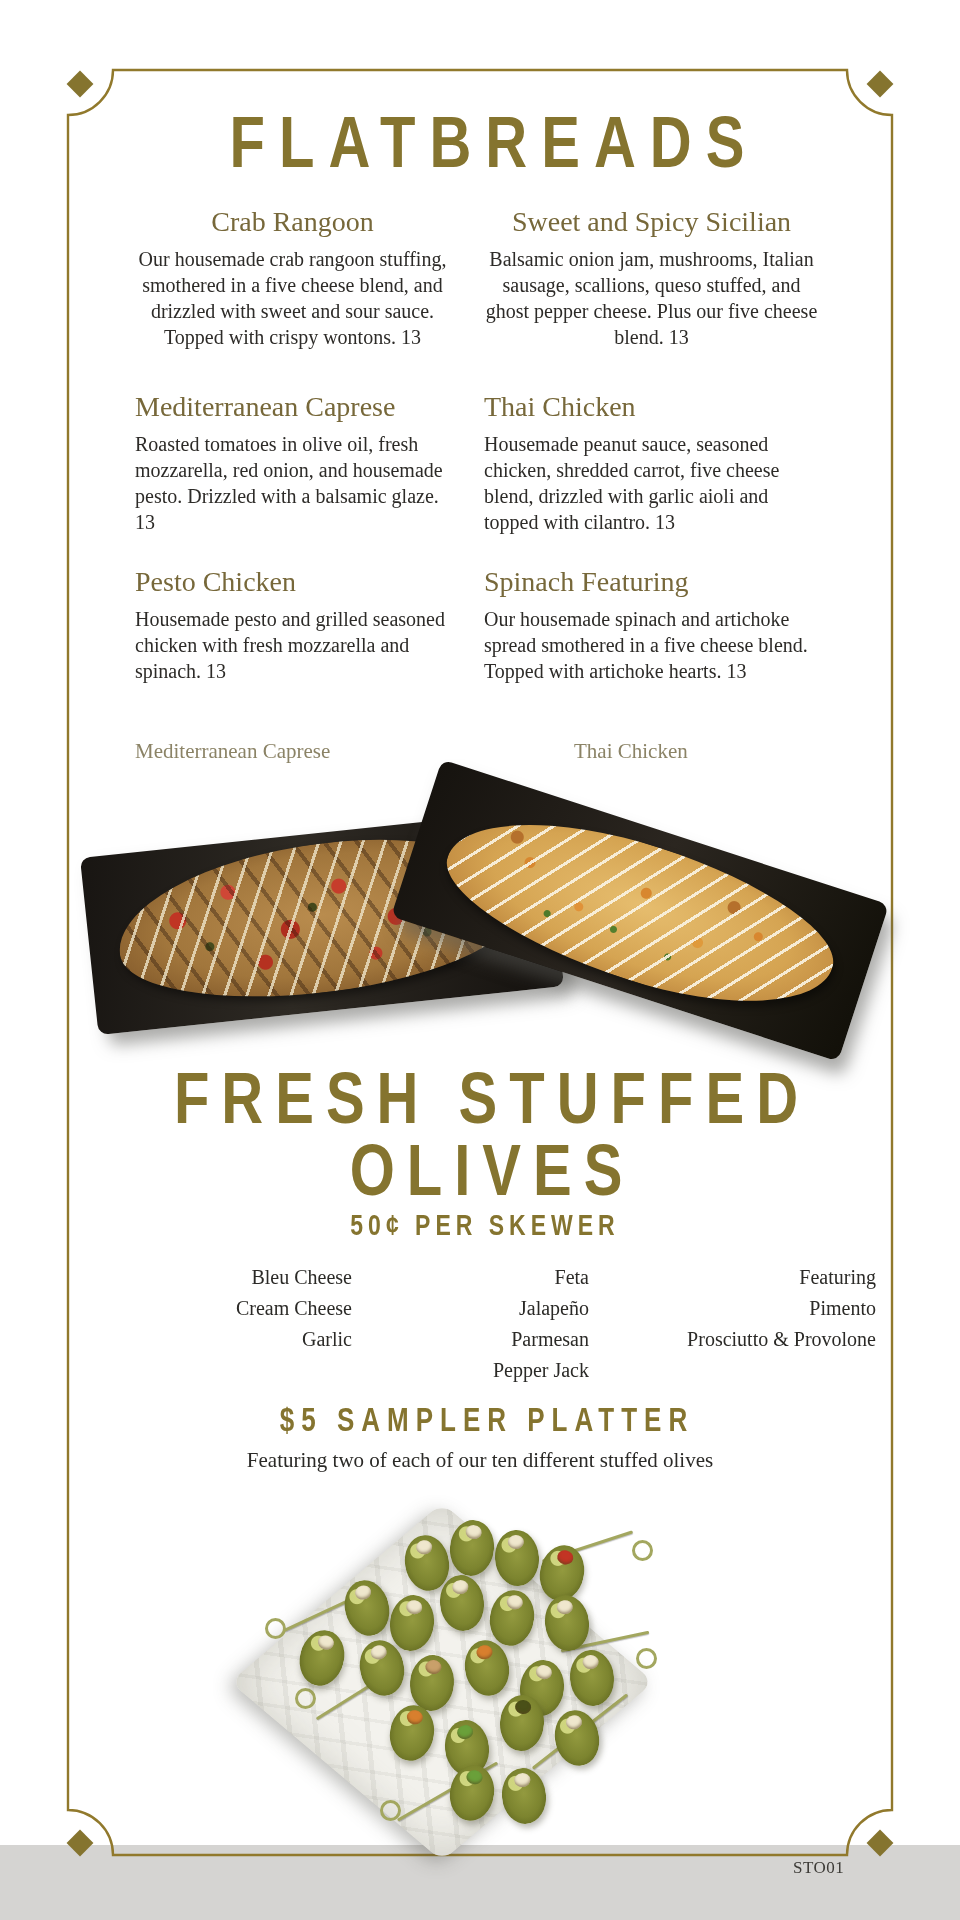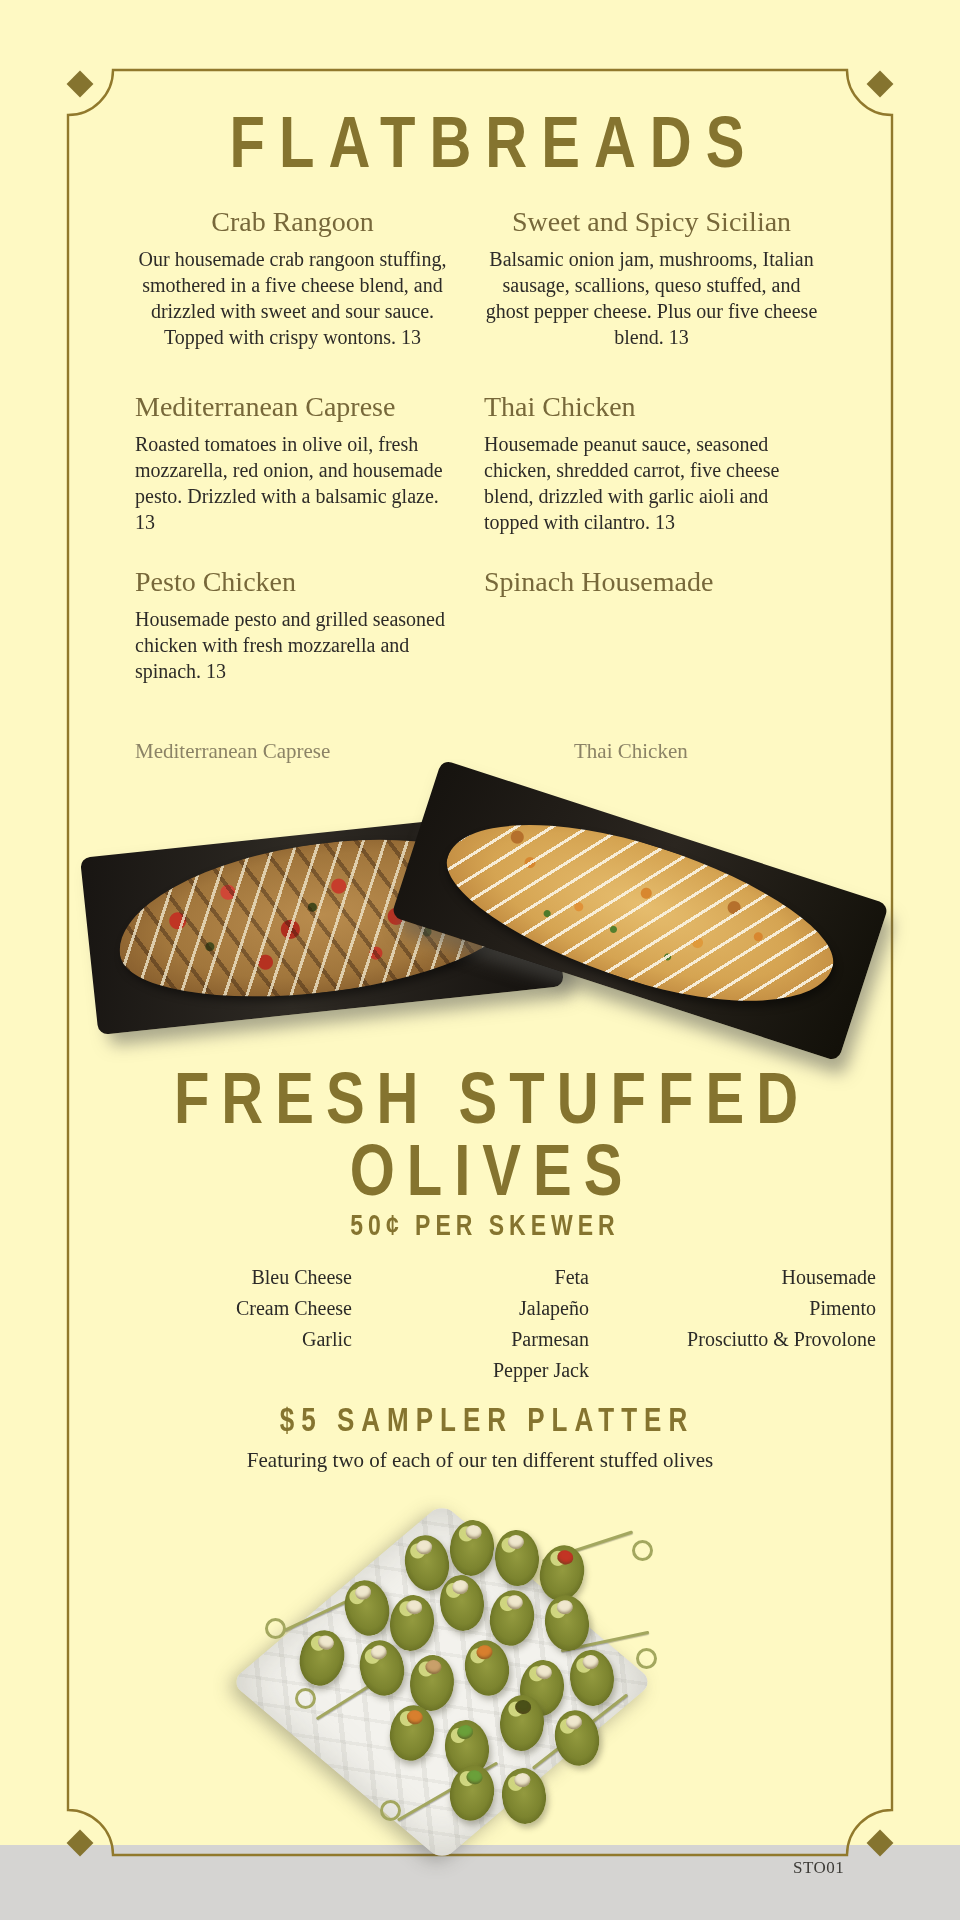--- a/index.html
+++ b/index.html
@@ -1,17 +1,17 @@
 <!DOCTYPE html>
 <html><head>
 <meta charset="utf-8">
 <style>
   html,body{margin:0;padding:0;}
   body{width:960px;height:1920px;background:#d5d4d2;font-family:"Liberation Serif",serif;overflow:hidden;}
-  #page{position:relative;width:960px;height:1845px;background:#fef9c3;}
+  #page{position:relative;width:960px;height:1845px;background:#ffffff;}
 
   .abs{position:absolute;}
   .center{left:0;width:960px;text-align:center;}
 
   
   .deco{font-family:"Liberation Sans",sans-serif;font-weight:bold;color:#85742f;}
   .squash{display:inline-block;transform:scaleY(1.25);transform-origin:50% 50%;}
 
   #flatbreads-title{top:106px;font-size:58px;letter-spacing:14px;padding-left:14px;line-height:72px;}
   #olives-title{top:1062px;font-size:58px;letter-spacing:12px;padding-left:12px;line-height:72px;}
@@ -133,21 +133,22 @@
 
   <div class="item col-r r1">
     <h3 class="item-name">Sweet and Spicy Sicilian</h3>
     <p class="item-desc"><span>Balsamic onion jam, mushrooms, Italian sausage, scallions, queso stuffed, and ghost pepper cheese. Plus our five cheese blend.</span> <span>13</span></p>
   </div>
   <div class="item col-r r2">
     <h3 class="item-name">Thai Chicken</h3>
     <p class="item-desc"><span>Housemade peanut sauce, seasoned chicken, shredded carrot, five cheese blend, drizzled with garlic aioli and topped with cilantro.</span> <span>13</span></p>
   </div>
   <div class="item col-r r3">
-    <h3 class="item-name">Spinach Housemade</h3>
+    <h3 class="item-name">Spinach Featuring</h3>
+    <p class="item-desc"><span>Our housemade spinach and artichoke spread smothered in a five cheese blend. Topped with artichoke hearts.</span> <span>13</span></p>
   </div>
 
   <div class="photo-caption" style="left:135px;">Mediterranean Caprese</div>
   <div class="photo-caption" style="left:574px;">Thai Chicken</div>
 
   <div class="board photo abs" id="board-l"></div>
   <div class="photo abs" id="bread-l"></div>
   <div class="board photo abs" id="board-r"></div>
   <div class="photo abs" id="bread-r"></div>
 
@@ -164,21 +165,21 @@
     <span>Cream Cheese</span>
     <span>Garlic</span>
   </div>
   <div class="olist" id="ocol2">
     <span>Feta</span>
     <span>Jalapeño</span>
     <span>Parmesan</span>
     <span>Pepper Jack</span>
   </div>
   <div class="olist" id="ocol3">
-    <span>Housemade</span>
+    <span>Featuring</span>
     <span>Pimento</span>
     <span>Prosciutto &amp; Provolone</span>
   </div>
 
   <div class="abs center deco" id="sampler-title">
     <span class="squash">$5 SAMPLER PLATTER</span>
   </div>
   <div class="abs center" id="sampler-desc">Featuring two of each of our ten different stuffed olives</div>
 
   <div class="abs" id="plate"></div>

